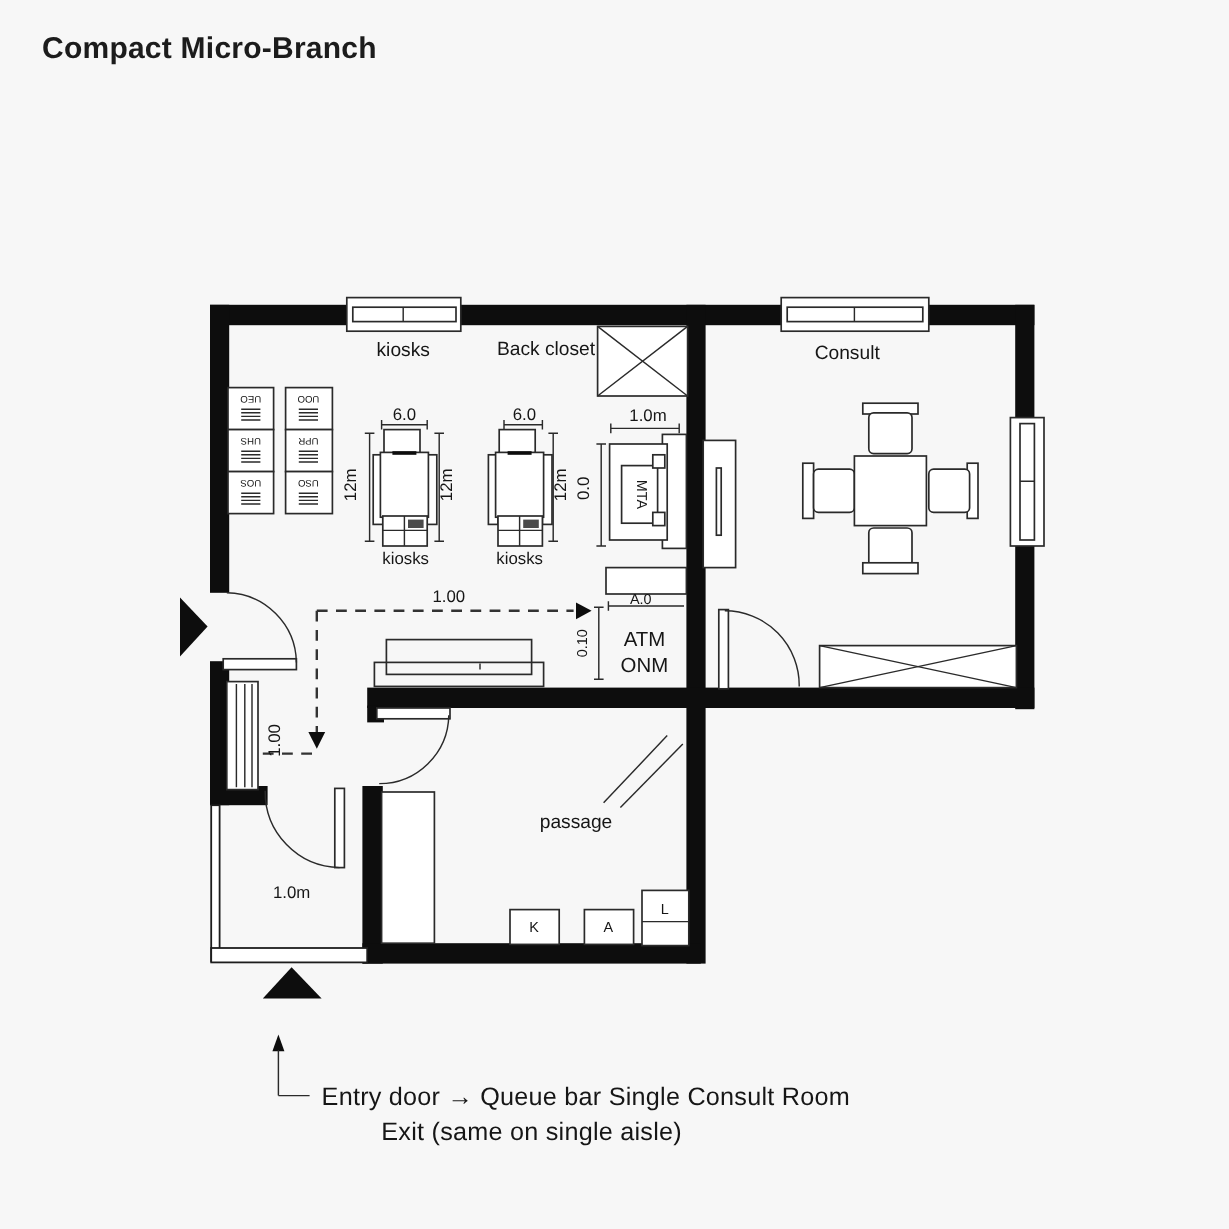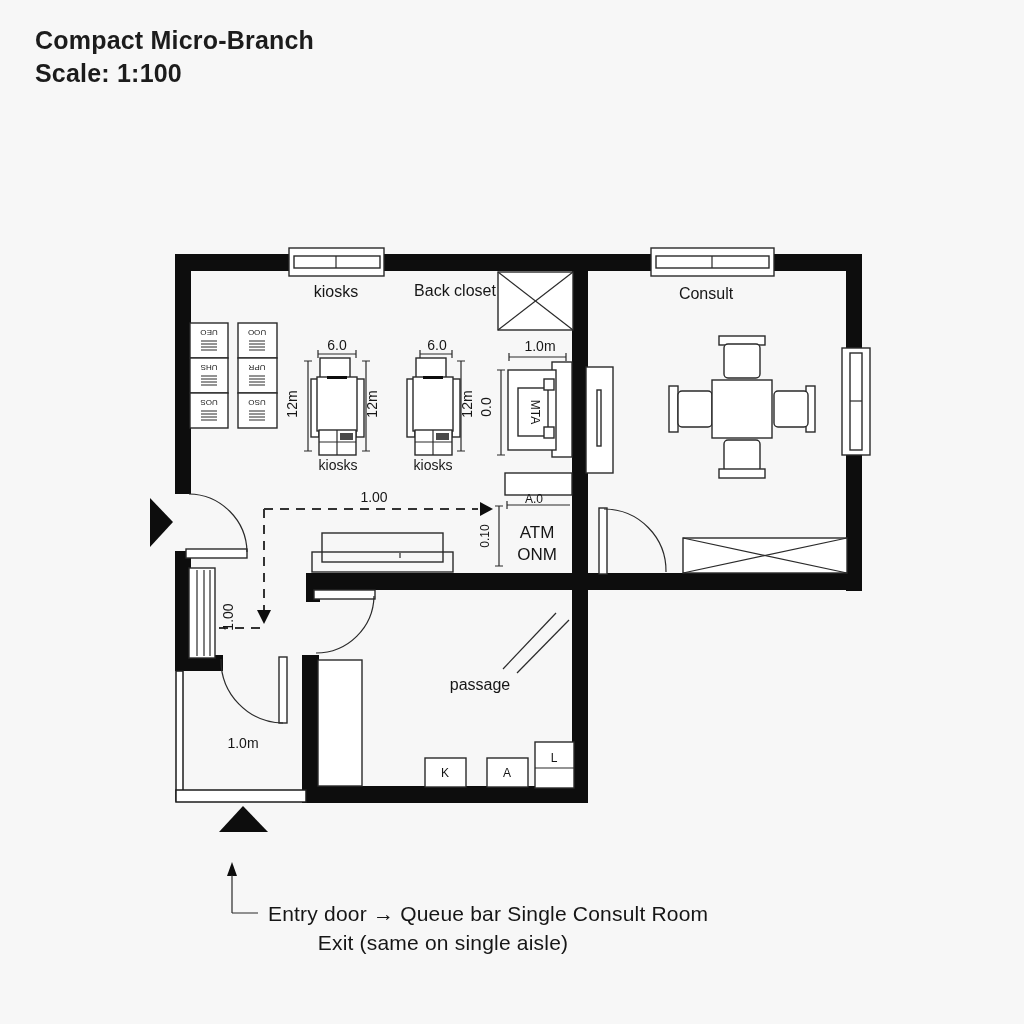--- a/index.html
+++ b/index.html
@@ -25,21 +25,20 @@
   .dash{stroke:#333;stroke-width:2;fill:none;stroke-dasharray:9 7;}
   .blk{fill:#0d0d0d;}
 </style>
 </head>
 <body>
 
 <div class="stage">
 
   <div class="title-block">
     <div class="title-line">Compact Micro-Branch</div>
-    <div class="title-line">Scale: 1:100</div>
   </div>
 
   <svg width="1024" height="1024" viewBox="0 0 1024 1024">
 
     <g>
       <rect class="wall" x="175" y="254" width="687" height="17"></rect>
       <rect class="wall" x="175" y="254" width="16" height="240"></rect>
       <rect class="wall" x="175" y="551" width="16" height="120"></rect>
       <rect class="wall" x="175" y="655" width="48" height="16"></rect>
       <rect class="wall" x="846" y="254" width="16" height="337"></rect>

